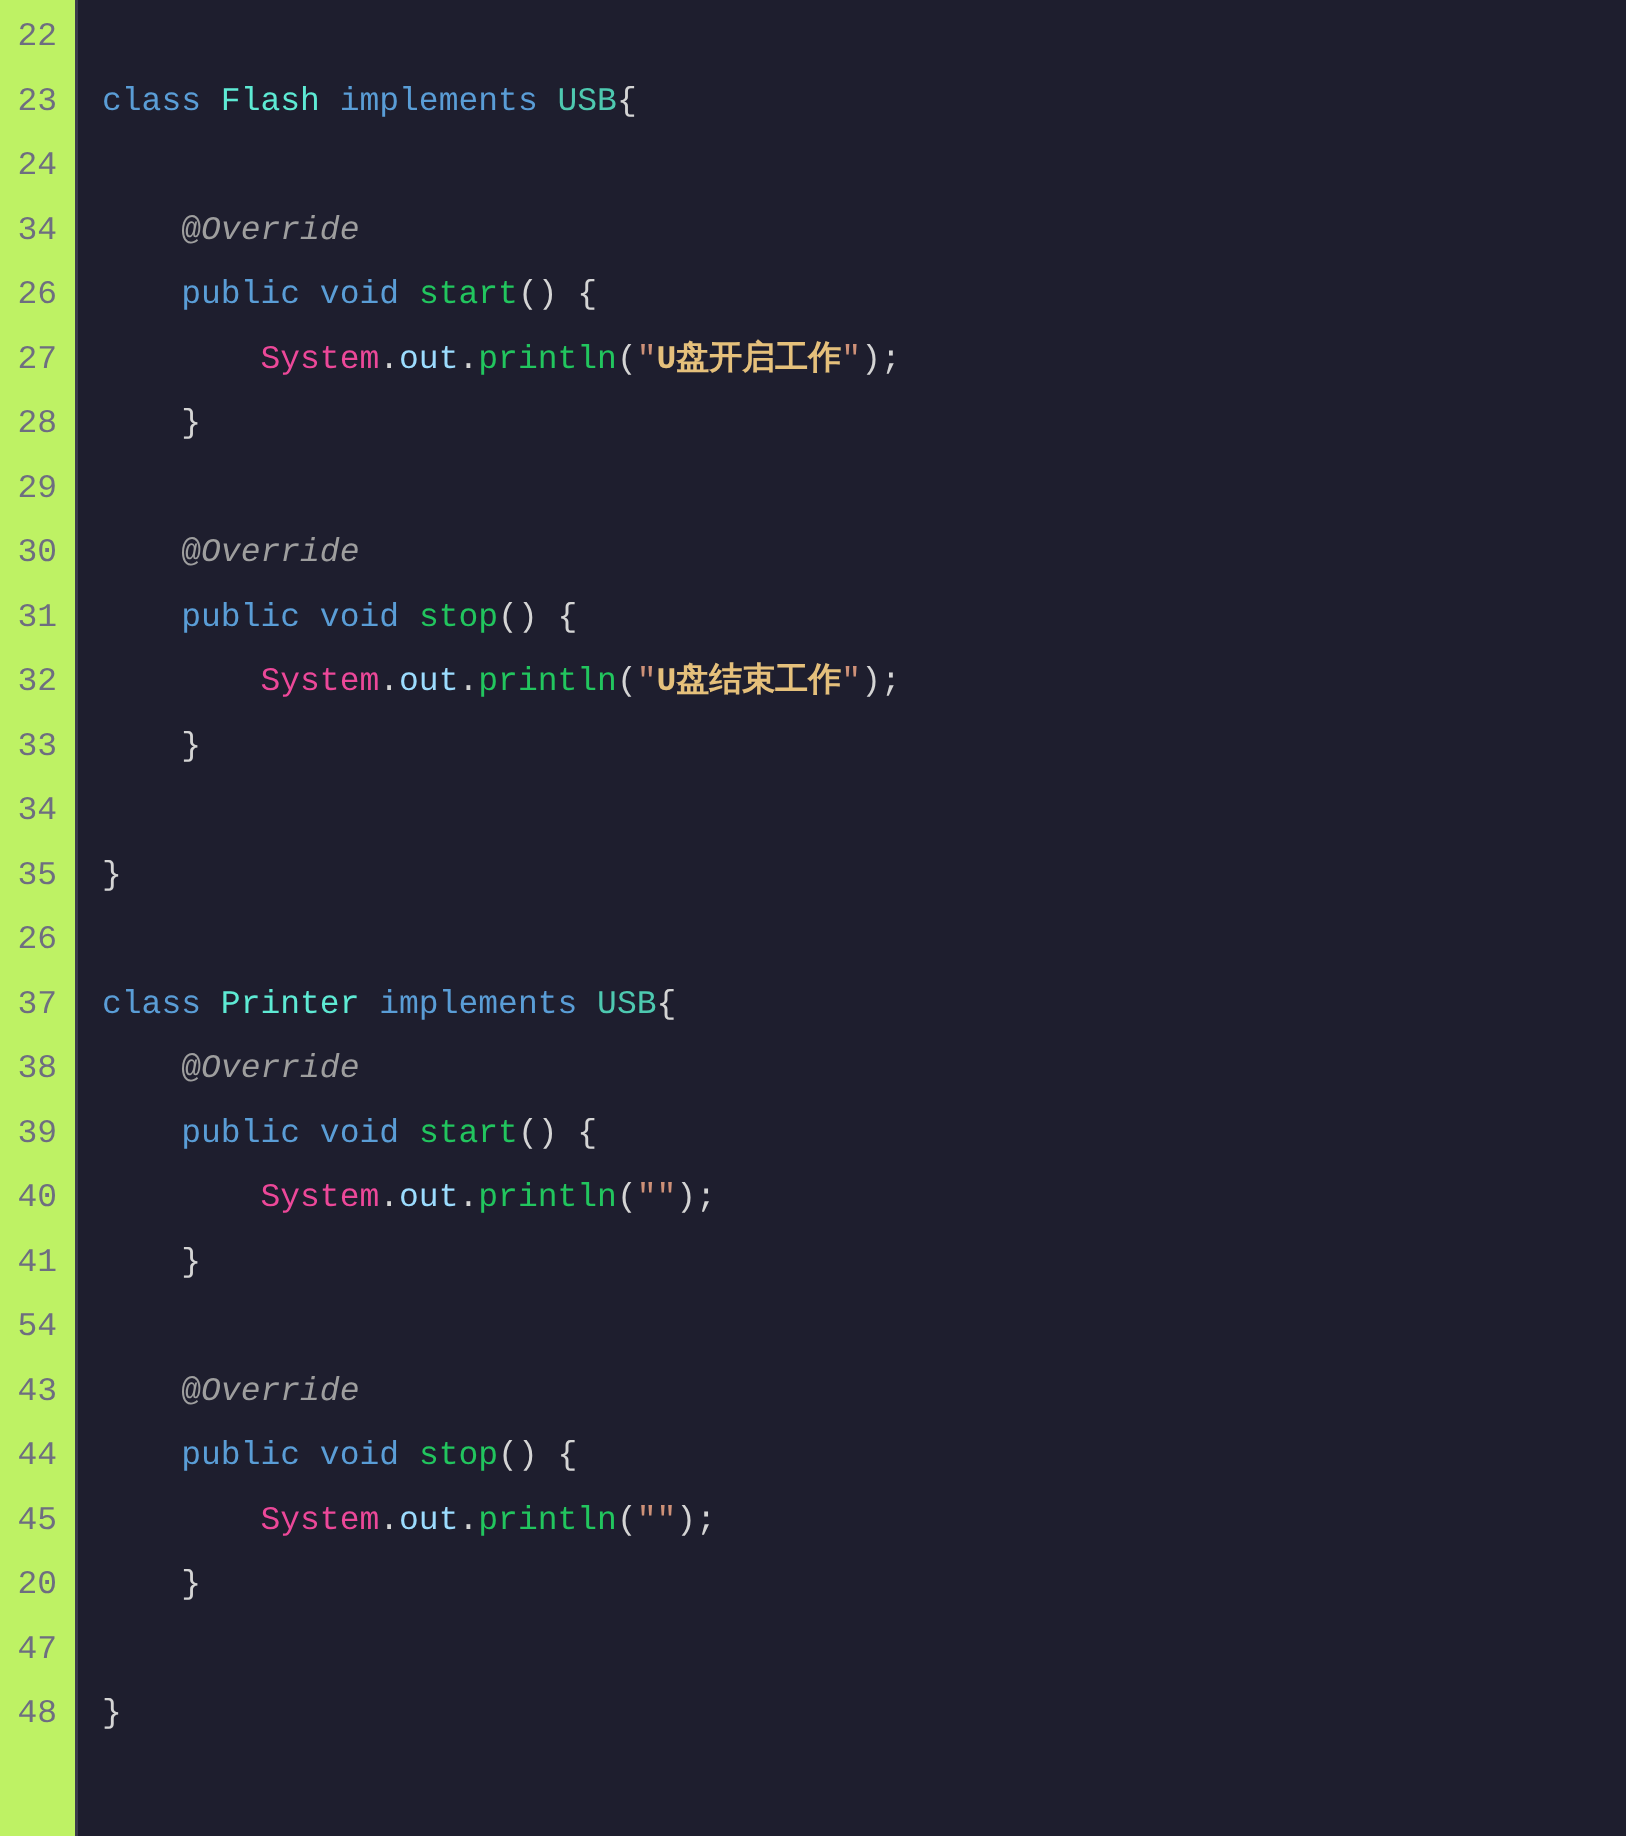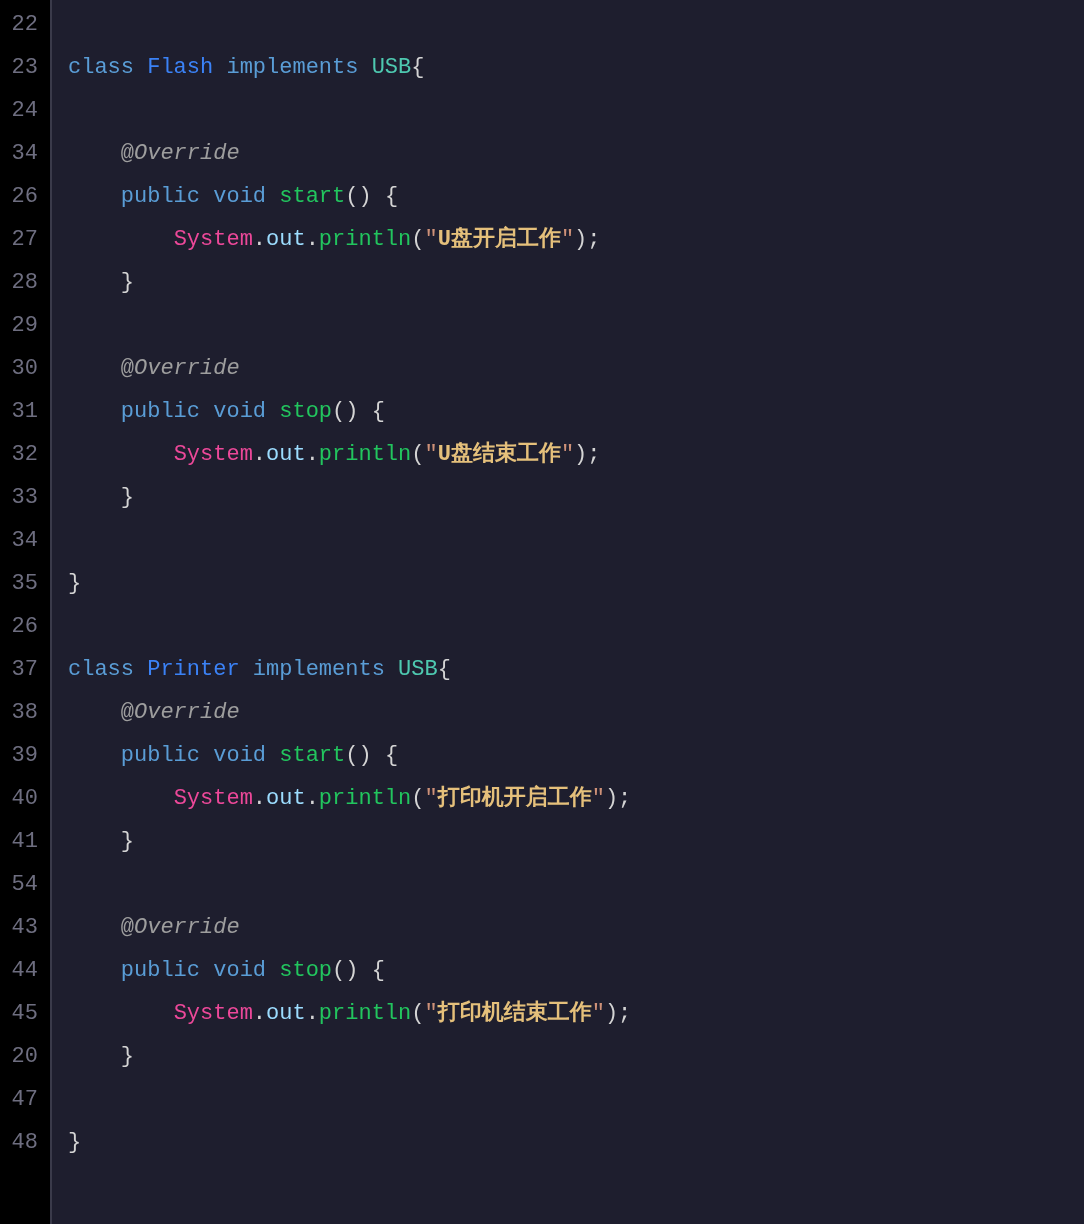--- a/index.html
+++ b/index.html
@@ -14,21 +14,21 @@
       line-height: 1.95;
       color: #d4d4d4;
       display: flex;
       min-height: 100vh;
     }
     .editor {
       display: flex;
       width: 100%;
     }
     .gutter {
-      background: #000000;
+      background: #bef264;
       color: #6e6e80;
       text-align: right;
       padding: 4px 12px 4px 8px;
       user-select: none;
       border-right: 2px solid #3a3a4a;
       min-width: 52px;
     }
     .gutter-line {
       height: 43px;
       display: flex;
@@ -42,21 +42,21 @@
     .code-line {
       height: 43px;
       white-space: pre;
       display: flex;
       align-items: flex-end;
     }
     .kw-class { color: #5a9dd6; }
     .kw-public { color: #5a9dd6; }
     .kw-void { color: #5a9dd6; }
     .kw-implements { color: #5a9dd6; }
-    .classname { color: #3b82f6; }
+    .classname { color: #5eead4; }
     .typename { color: #4ec9b0; }
     .annotation { color: #9e9e9e; font-style: italic; }
     .annotation-at { color: #9e9e9e; }
     .method { color: #22c55e; }
     .obj { color: #ec4899; }
     .field { color: #9cdcfe; }
     .string { color: #ce9178; }
     .string-cjk { color: #e5c07b; font-weight: bold; }
     .brace { color: #d4d4d4; }
     .paren { color: #d4d4d4; }
@@ -108,23 +108,23 @@
       <div class="code-line"><span>    </span><span class="annotation-at">@</span><span class="annotation">Override</span></div>
       <div class="code-line"><span>    </span><span class="kw-public">public</span><span> </span><span class="kw-void">void</span><span> </span><span class="method">stop</span><span class="paren">()</span><span> </span><span class="brace">{</span></div>
       <div class="code-line"><span>        </span><span class="obj">System</span><span class="dot">.</span><span class="field">out</span><span class="dot">.</span><span class="method">println</span><span class="paren">(</span><span class="string">"</span><span class="string-cjk">U盘结束工作</span><span class="string">"</span><span class="paren">)</span><span class="semi">;</span></div>
       <div class="code-line"><span>    </span><span class="brace">}</span></div>
       <div class="code-line"></div>
       <div class="code-line"><span class="brace">}</span></div>
       <div class="code-line"></div>
       <div class="code-line"><span class="kw-class">class</span><span> </span><span class="classname">Printer</span><span> </span><span class="kw-implements">implements</span><span> </span><span class="typename">USB</span><span class="brace">{</span></div>
       <div class="code-line"><span>    </span><span class="annotation-at">@</span><span class="annotation">Override</span></div>
       <div class="code-line"><span>    </span><span class="kw-public">public</span><span> </span><span class="kw-void">void</span><span> </span><span class="method">start</span><span class="paren">()</span><span> </span><span class="brace">{</span></div>
-      <div class="code-line"><span>        </span><span class="obj">System</span><span class="dot">.</span><span class="field">out</span><span class="dot">.</span><span class="method">println</span><span class="paren">(</span><span class="string">"</span><span class="string-cjk">打印机开启工作</span><span class="string">"</span><span class="paren">)</span><span class="semi">;</span></div>
+      <div class="code-line"><span>        </span><span class="obj">System</span><span class="dot">.</span><span class="field">out</span><span class="dot">.</span><span class="method">println</span><span class="paren">(</span><span class="string">"</span><span class="string">"</span><span class="paren">)</span><span class="semi">;</span></div>
       <div class="code-line"><span>    </span><span class="brace">}</span></div>
       <div class="code-line"></div>
       <div class="code-line"><span>    </span><span class="annotation-at">@</span><span class="annotation">Override</span></div>
       <div class="code-line"><span>    </span><span class="kw-public">public</span><span> </span><span class="kw-void">void</span><span> </span><span class="method">stop</span><span class="paren">()</span><span> </span><span class="brace">{</span></div>
-      <div class="code-line"><span>        </span><span class="obj">System</span><span class="dot">.</span><span class="field">out</span><span class="dot">.</span><span class="method">println</span><span class="paren">(</span><span class="string">"</span><span class="string-cjk">打印机结束工作</span><span class="string">"</span><span class="paren">)</span><span class="semi">;</span></div>
+      <div class="code-line"><span>        </span><span class="obj">System</span><span class="dot">.</span><span class="field">out</span><span class="dot">.</span><span class="method">println</span><span class="paren">(</span><span class="string">"</span><span class="string">"</span><span class="paren">)</span><span class="semi">;</span></div>
       <div class="code-line"><span>    </span><span class="brace">}</span></div>
       <div class="code-line"></div>
       <div class="code-line"><span class="brace">}</span></div>
     </div>
 </div>
 
 </body></html>

